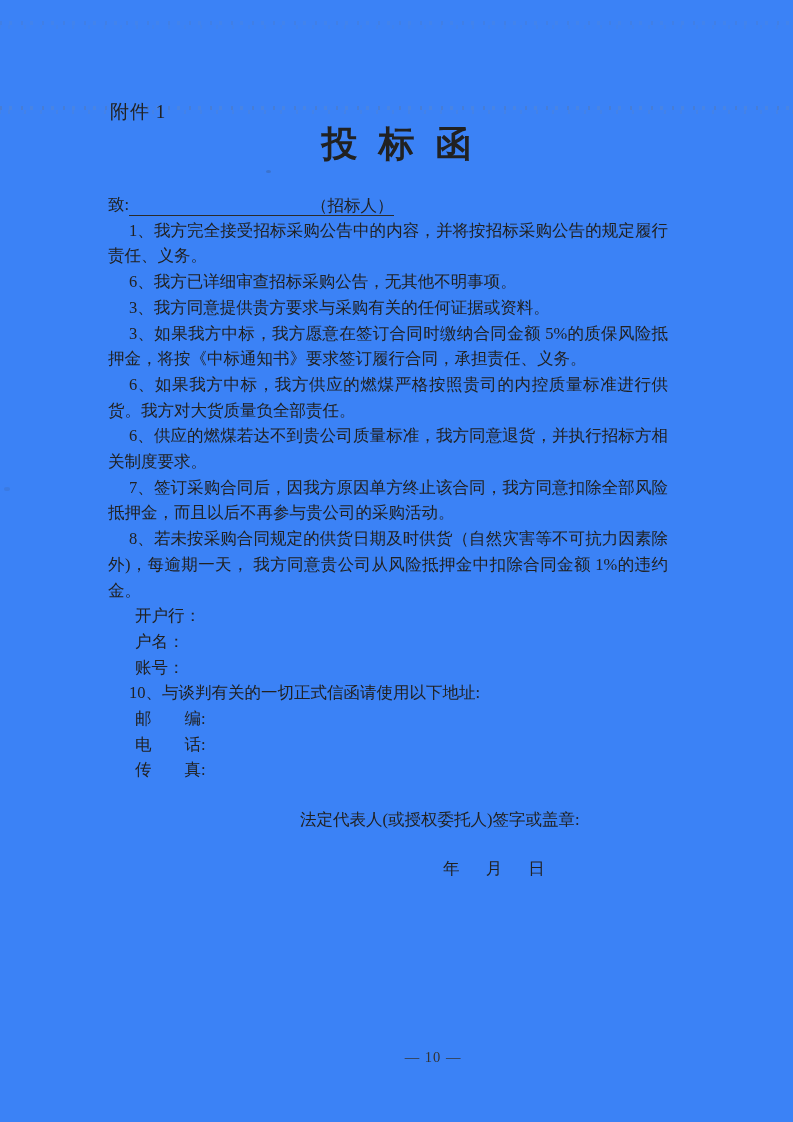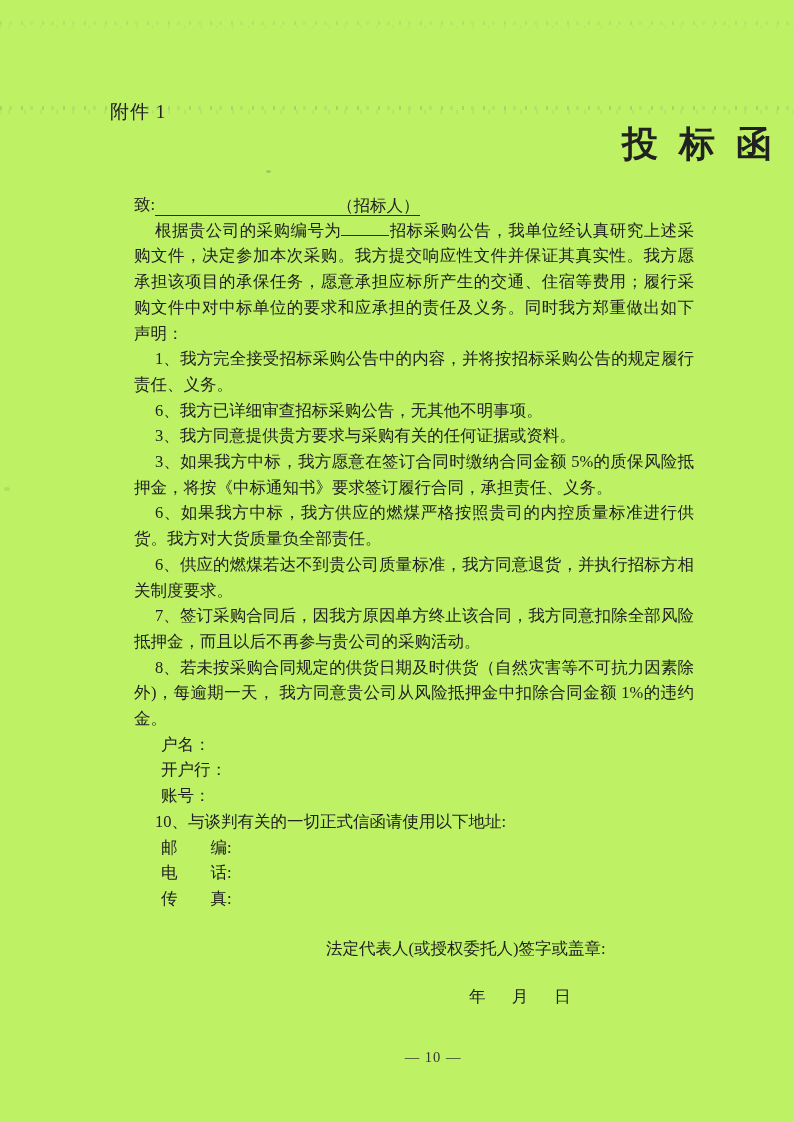--- a/index.html
+++ b/index.html
@@ -1,20 +1,20 @@
 <!DOCTYPE html>
 <html><head>
 <meta charset="utf-8">
 <style>
   html,body{margin:0;padding:0;background:#e8e8e8;}
   .page{
     position:relative;
     width:793px;height:1122px;
     margin:0 auto;
-    background:#bef264;
+    background:#3b82f6;
     font-family:"Liberation Serif","DejaVu Serif",serif;
     color:#212121;
     overflow:hidden;
   }
   
   .noise-band{
     position:absolute;left:0;right:0;height:11px;
     background-image:
       repeating-linear-gradient(90deg, rgba(110,110,110,.28) 0 2px, transparent 2px 9px, rgba(140,140,140,.20) 9px 12px, transparent 12px 21px),
       repeating-linear-gradient(90deg, transparent 0 5px, rgba(130,130,130,.14) 5px 7px, transparent 7px 16px);
@@ -28,26 +28,26 @@
   .speck{position:absolute;background:rgba(60,60,60,.22);border-radius:50%;}
   .speck.s1{left:266px;top:170px;width:5px;height:3px;}
   .speck.s2{left:4px;top:487px;width:6px;height:4px;opacity:.5;}
 
   .attachment{
     position:absolute;left:110px;top:99px;
     font-size:19px;letter-spacing:1px;
   }
   .doc-title{
     position:absolute;left:0;top:120px;width:100%;
-    text-align:right;
+    text-align:center;
     font-size:36px;font-weight:bold;
     letter-spacing:21px;padding-left:21px;box-sizing:border-box;
   }
   .content{
-    position:absolute;left:134px;top:192px;width:560px;
+    position:absolute;left:108px;top:192px;width:560px;
     font-size:16.5px;line-height:25.7px;
   }
   .content p{margin:0;text-align:justify;text-indent:21px;}
   .salutation{text-indent:0 !important;}
   .to-underline{
     display:inline-block;
     border-bottom:1.4px solid #2b2b2b;
     line-height:20px;
   }
   .to-blank{display:inline-block;width:182px;height:1em;}
@@ -76,33 +76,32 @@
   <div class="speck s2"></div>
 
   <div class="attachment">附件 1</div>
 
   <div class="doc-title">投标函</div>
 
   <div class="content">
 
     <p class="salutation"><span>致:</span><span class="to-underline"><span class="to-blank"></span><span>（招标人）</span></span></p>
 
-    <p><span>根据贵公司的采购编号为</span><span class="intro-blank"></span><span>招标采购公告，我单位经认真研究上述采购文件，决定参加本次采购。我方提交响应性文件并保证其真实性。我方愿承担该项目的承保任务，愿意承担应标所产生的交通、住宿等费用；履行采购文件中对中标单位的要求和应承担的责任及义务。同时我方郑重做出如下声明：</span></p>
 
     <p>1、我方完全接受招标采购公告中的内容，并将按招标采购公告的规定履行责任、义务。</p>
     <p>6、我方已详细审查招标采购公告，无其他不明事项。</p>
     <p>3、我方同意提供贵方要求与采购有关的任何证据或资料。</p>
     <p>3、如果我方中标，我方愿意在签订合同时缴纳合同金额 5%的质保风险抵押金，将按《中标通知书》要求签订履行合同，承担责任、义务。</p>
     <p>6、如果我方中标，我方供应的燃煤严格按照贵司的内控质量标准进行供货。我方对大货质量负全部责任。</p>
     <p>6、供应的燃煤若达不到贵公司质量标准，我方同意退货，并执行招标方相关制度要求。</p>
     <p>7、签订采购合同后，因我方原因单方终止该合同，我方同意扣除全部风险抵押金，而且以后不再参与贵公司的采购活动。</p>
     <p>8、若未按采购合同规定的供货日期及时供货（自然灾害等不可抗力因素除外)，每逾期一天， 我方同意贵公司从风险抵押金中扣除合同金额 1%的违约金。</p>
 
+    <p class="field">开户行：</p>
     <p class="field">户名：</p>
-    <p class="field">开户行：</p>
     <p class="field">账号：</p>
 
     <p>10、与谈判有关的一切正式信函请使用以下地址:</p>
 
     <p class="field">邮　　编:</p>
     <p class="field">电　　话:</p>
     <p class="field">传　　真:</p>
 
     <p class="sign-line">法定代表人(或授权委托人)签字或盖章:</p>
     <p class="date-line">年 月 日</p>

